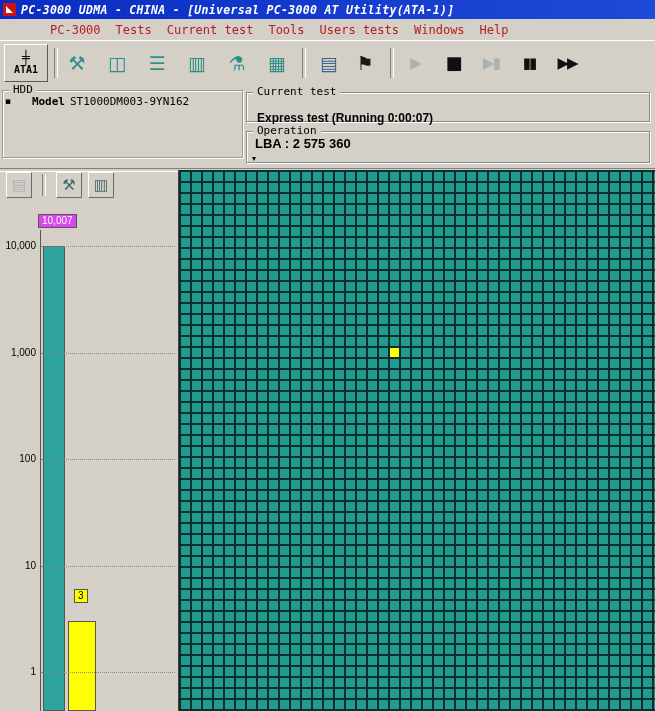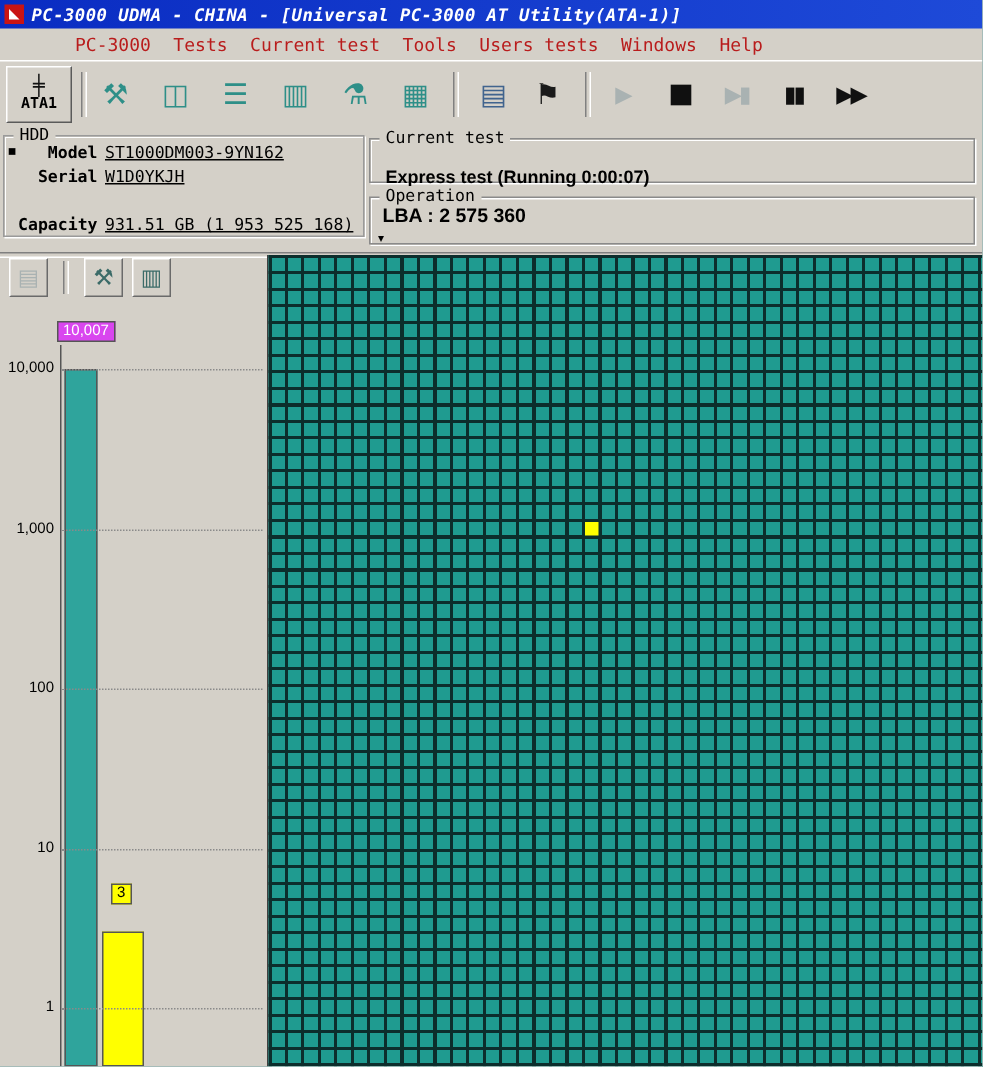--- a/index.html
+++ b/index.html
@@ -61,21 +61,21 @@
     position:absolute; border:1px solid #8a8a8a; box-shadow:1px 1px 0 #ffffff, inset 1px 1px 0 #ffffff;
     box-sizing:border-box;
   }
   .gb-label {
     position:absolute; top:-8px; left:6px; background:#d4d0c8; padding:0 4px;
     font-size:11px; color:#000;
   }
   #hdd-box { left:2px; top:90px; width:241px; height:68px; border-color:#9a9a9a; }
   .hdd-row { position:absolute; left:0; width:100%; height:15px; font-size:11px; white-space:nowrap; }
   .hdd-label { display:inline-block; width:62px; text-align:right; font-weight:bold; }
-  .hdd-value { margin-left:5px;text-decoration:underline; }
+  .hdd-value { margin-left:5px; }
   .model-bullet { position:absolute; left:2px; top:1px; font-size:9px; font-family:"DejaVu Sans",sans-serif; }
 
   #test-box { left:246px; top:92px; width:404px; height:30px; }
   .test-status {
     position:absolute; left:10px; top:18px; font:bold 12px "Liberation Sans",sans-serif; color:#000;
   }
   #op-box { left:246px; top:131px; width:404px; height:32px; }
   .op-value { position:absolute; left:8px; top:4px; font:bold 13px "Liberation Sans",sans-serif; color:#000; }
   .op-drop { position:absolute; left:5px; bottom:-1px; font-size:8px; color:#000; cursor:pointer; font-family:"DejaVu Sans",sans-serif;}
 
@@ -151,26 +151,20 @@
     <button class="tool-btn transport-btn disabled" style="left:474px"><span>▶▮</span></button>
     <button class="tool-btn transport-btn" style="left:512px"><span>▮▮</span></button>
     <button class="tool-btn transport-btn" style="left:550px"><span>▶▶</span></button>
   </div>
 
   <div class="groupbox" id="hdd-box">
     <span class="gb-label">HDD</span>
     <div class="hdd-row" style="top:4px">
       <span class="model-bullet">▪</span>
       <span class="hdd-label">Model</span><span class="hdd-value">ST1000DM003-9YN162</span>
-    </div>
-    <div class="hdd-row" style="top:20px">
-      <span class="hdd-label">Serial</span><span class="hdd-value">W1D0YKJH</span>
-    </div>
-    <div class="hdd-row" style="top:52px">
-      <span class="hdd-label">Capacity</span><span class="hdd-value">931.51 GB (1 953 525 168)</span>
     </div>
   </div>
 
   <div class="groupbox" id="test-box">
     <span class="gb-label">Current test</span>
     <span class="test-status">Express test (Running 0:00:07)</span>
   </div>
 
   <div class="groupbox" id="op-box">
     <span class="gb-label">Operation</span>

